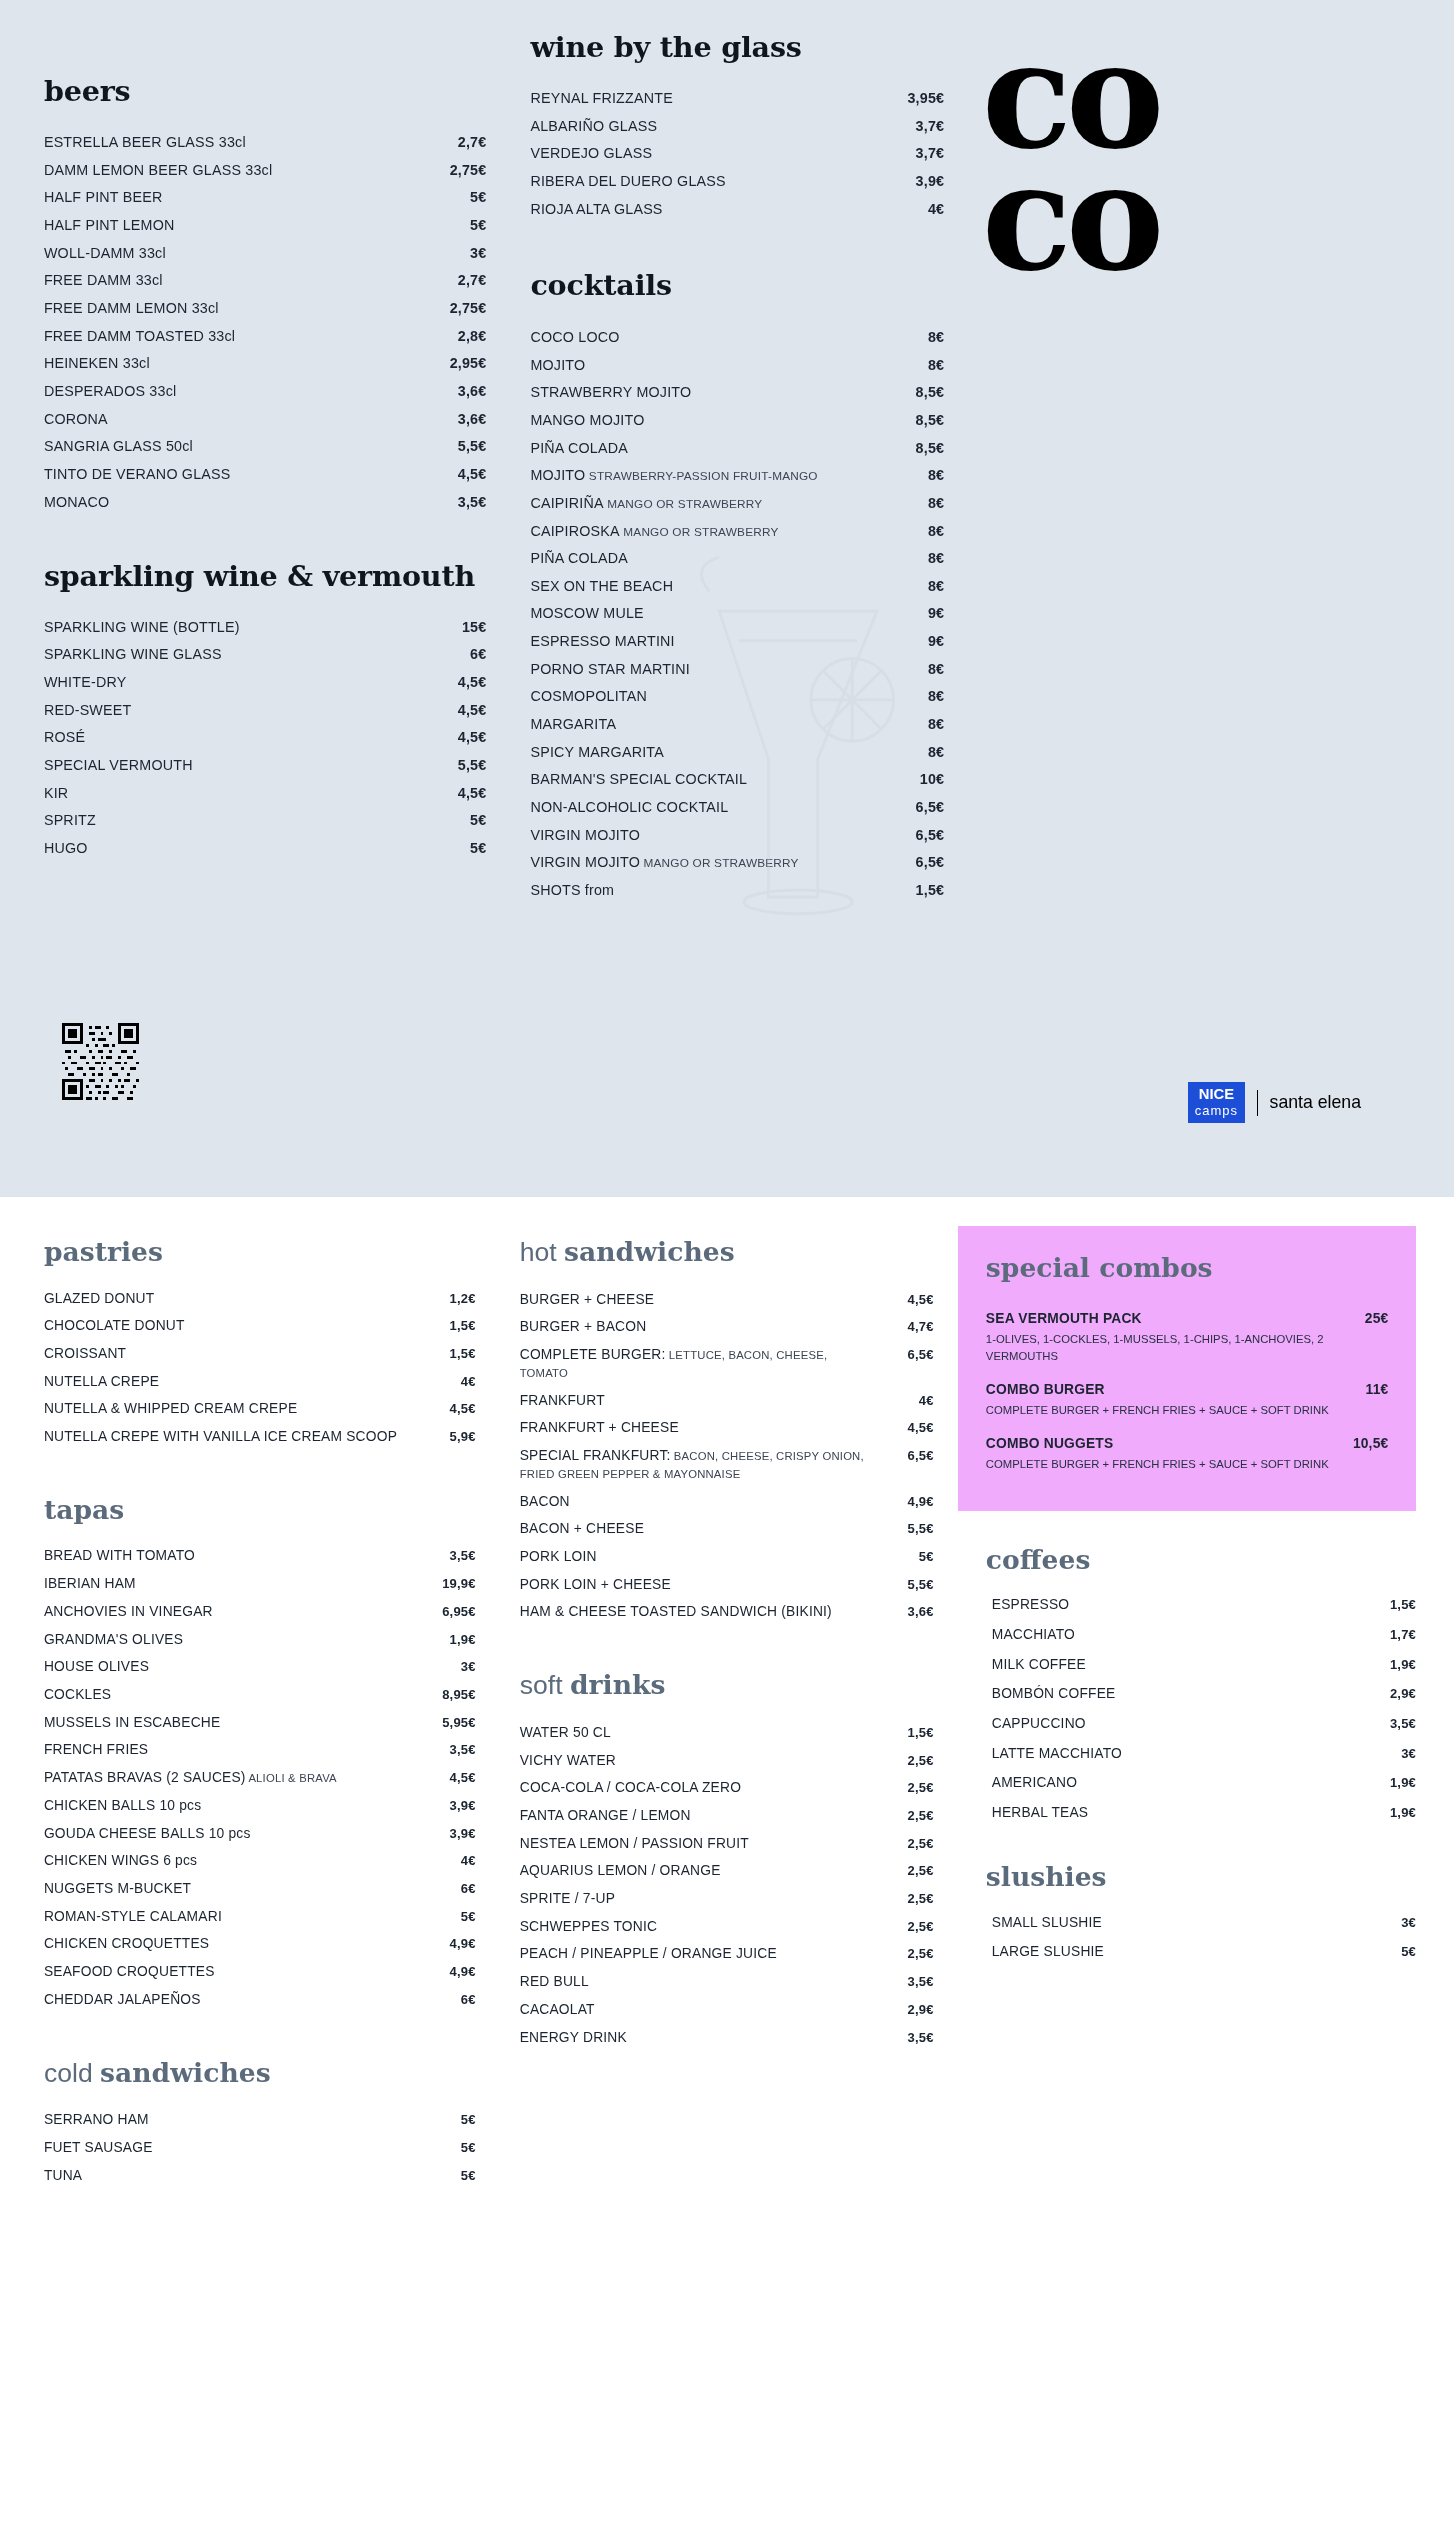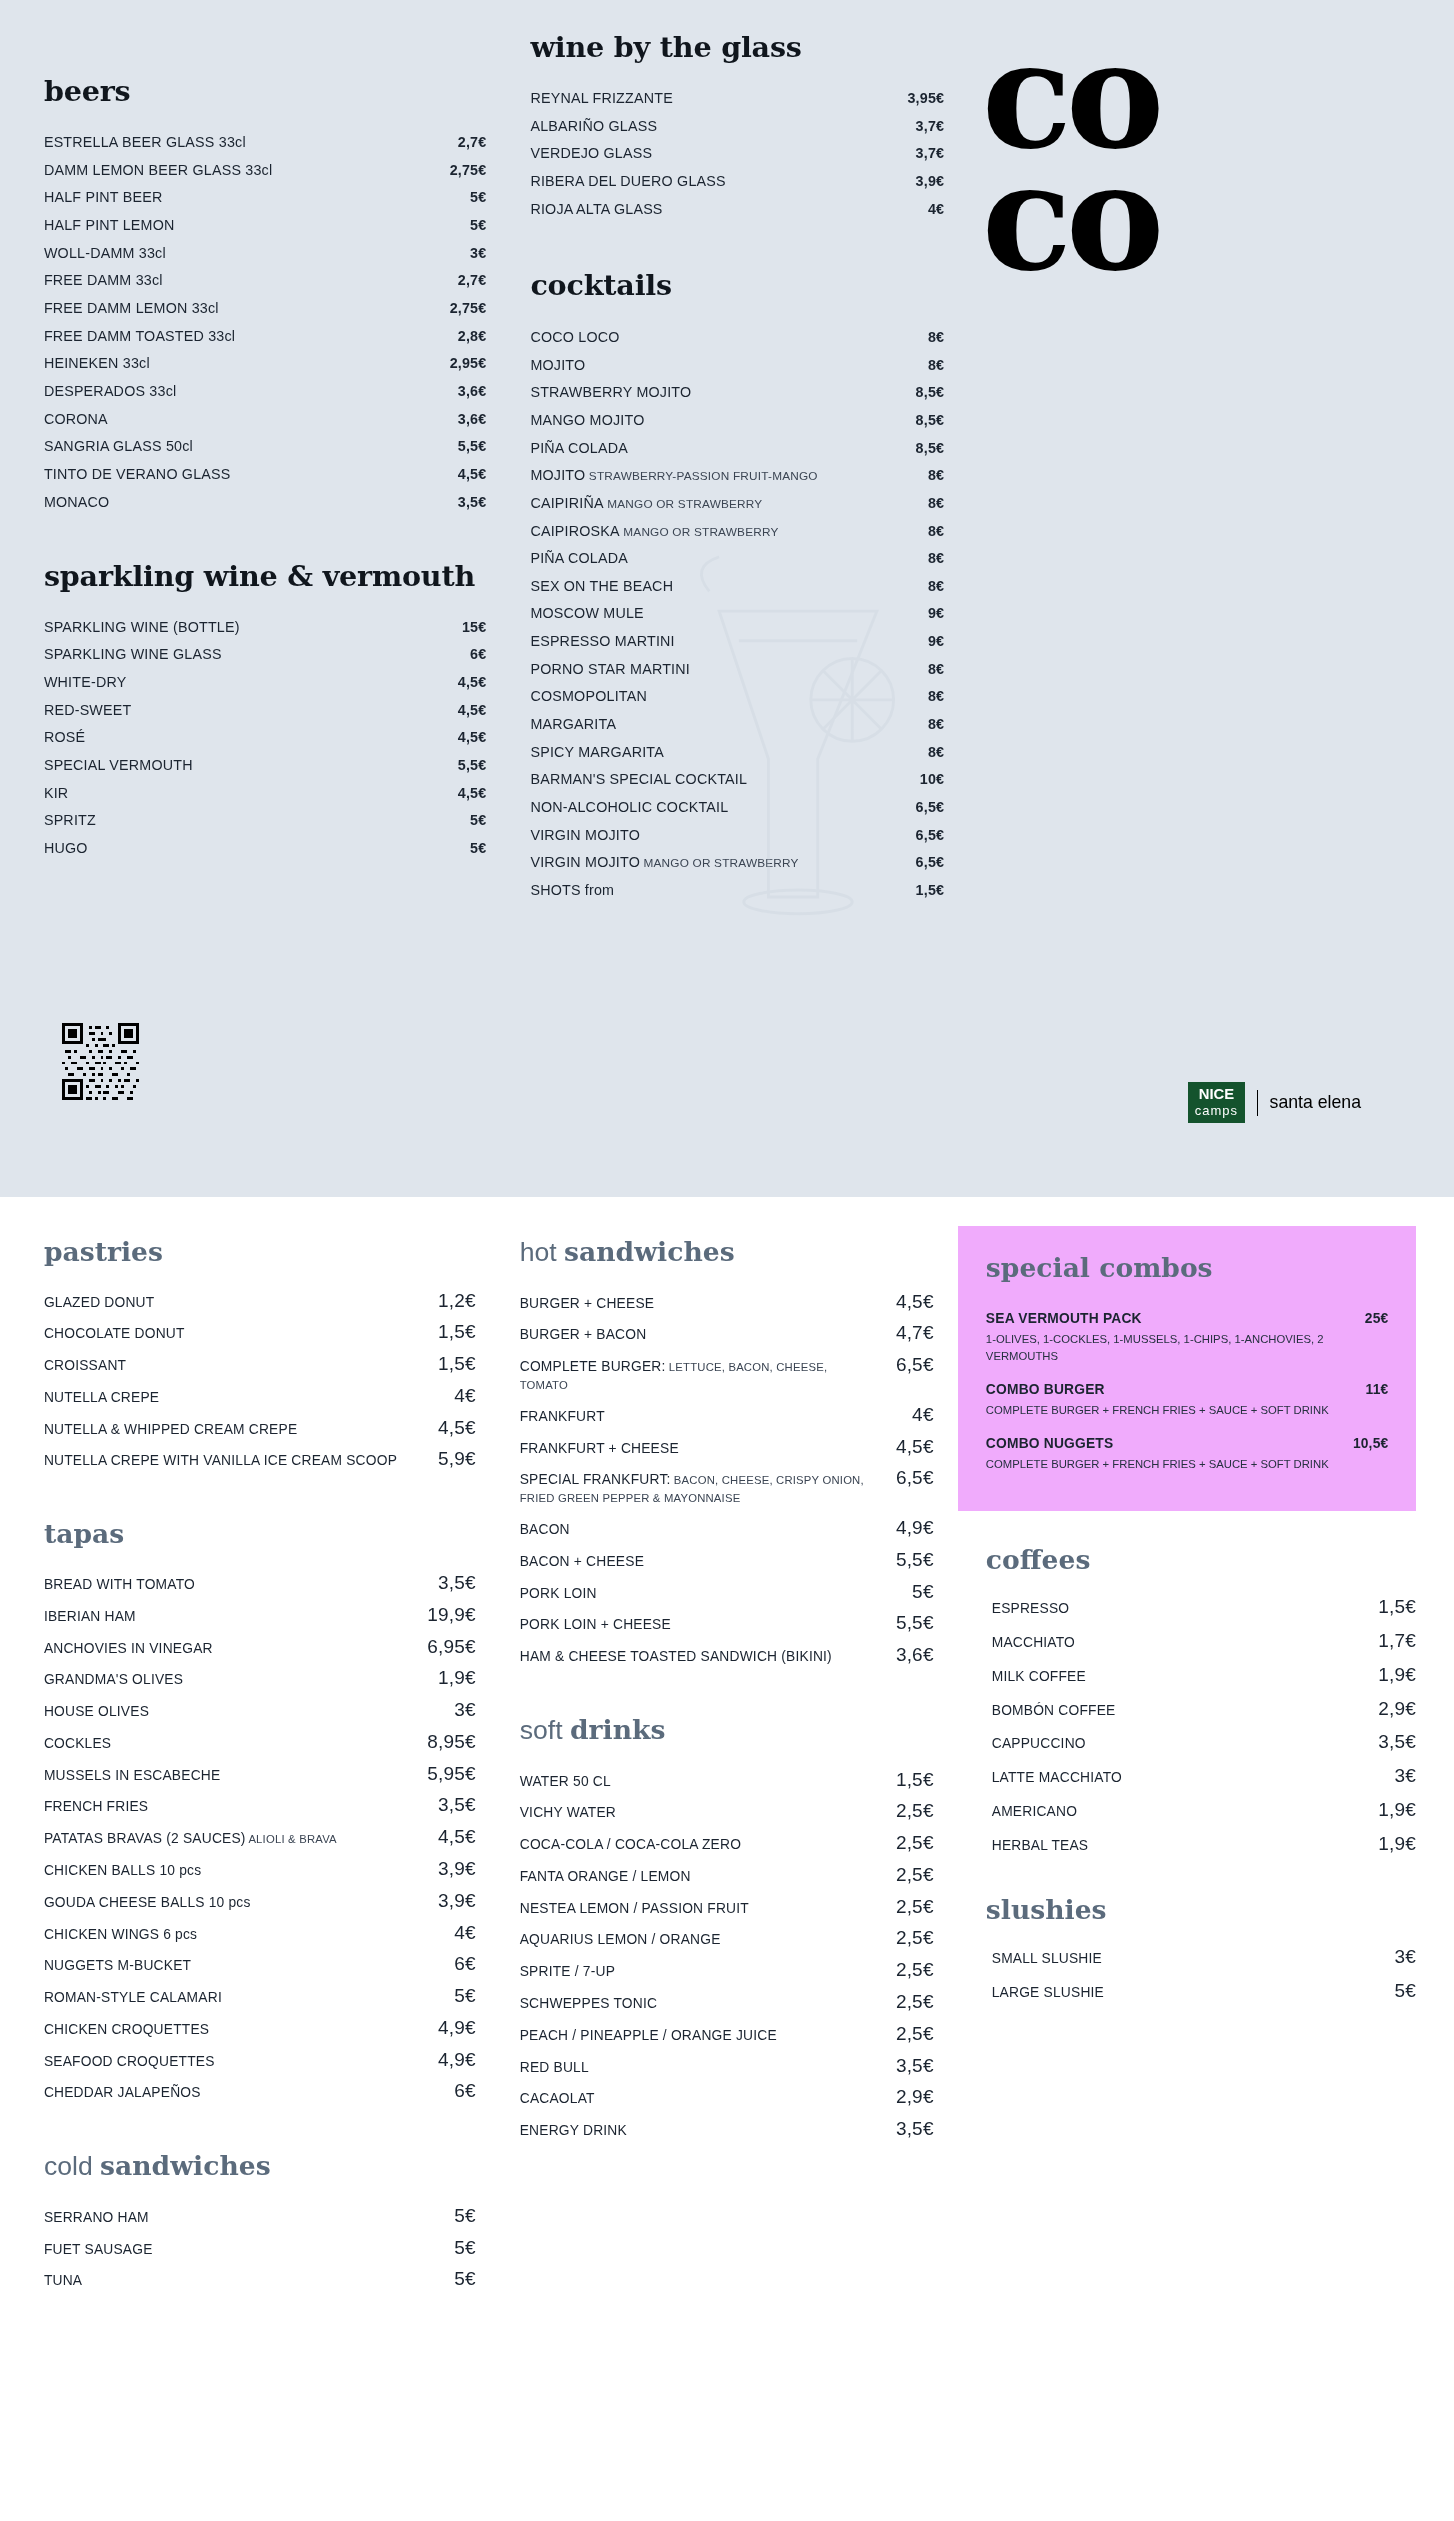--- a/index.html
+++ b/index.html
@@ -100,21 +100,21 @@
   
   .badge {
     position: absolute;
     right: 94px;
     bottom: 74px;
     display: flex;
     align-items: center;
     gap: 11.8px;
   }
   .badge .nice {
-    background: #14532d;
+    background: #1d4ed8;
     color: #fff;
     font-weight: bold;
     font-size: 14.8px;
     line-height: 1;
     padding: 4.9px 6.9px 5.9px 6.9px;
     text-align: center;
   }
   .badge .nice .camps {
     display: block;
     font-size: 13px;
@@ -160,21 +160,21 @@
 
   .frow {
     display: flex;
     align-items: baseline;
     padding: 4.9px 0;
     font-size: 13.8px;
     letter-spacing: 0.2px;
   }
   .frow .nm { flex: 1 1 auto; padding-right: 13.8px; line-height: 1.3; }
   .frow .nm .alt { font-size: 11.3px; color: #3b4553; }
-  .frow .pr { flex: 0 0 auto; font-weight: normal; font-size: 19px; white-space: nowrap; text-align:right; min-width: 47px; }
+  .frow .pr { flex: 0 0 auto; font-weight: bold; font-size: 13px; white-space: nowrap; text-align:right; min-width: 47px; }
 
   .combos-box {
     background: #f0abfc;
     padding: 25.6px 27.6px 29.6px 27.6px;
     margin: -9.9px 0 0 0;
   }
   .combos-box h3.fsec { margin-bottom: 19.7px; }
   .crow { padding: 8.9px 0; }
   .crow .line1 { display:flex; align-items:baseline; font-size:13.8px; font-weight:bold; letter-spacing:0.2px; }
   .crow .line1 .nm { flex:1 1 auto; }

